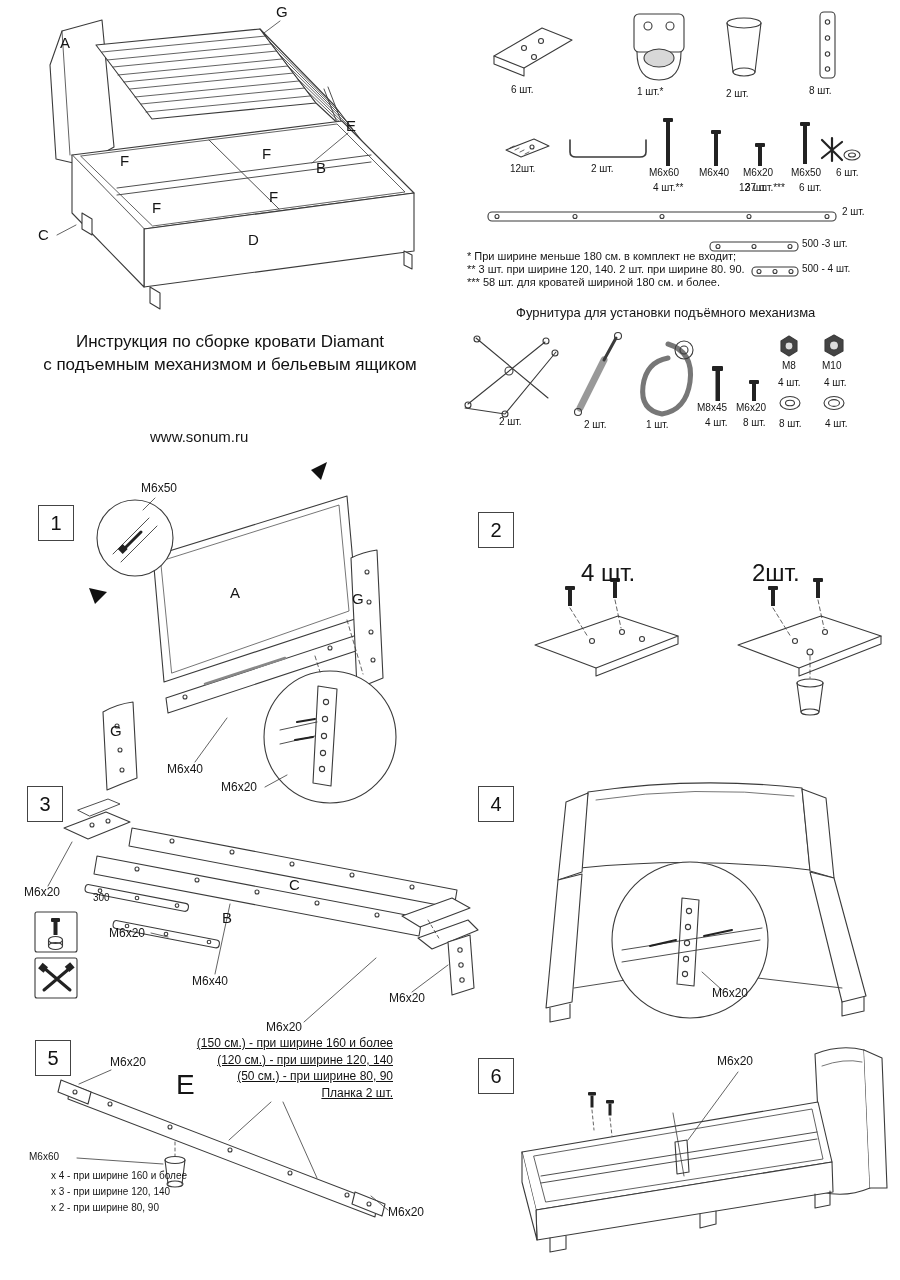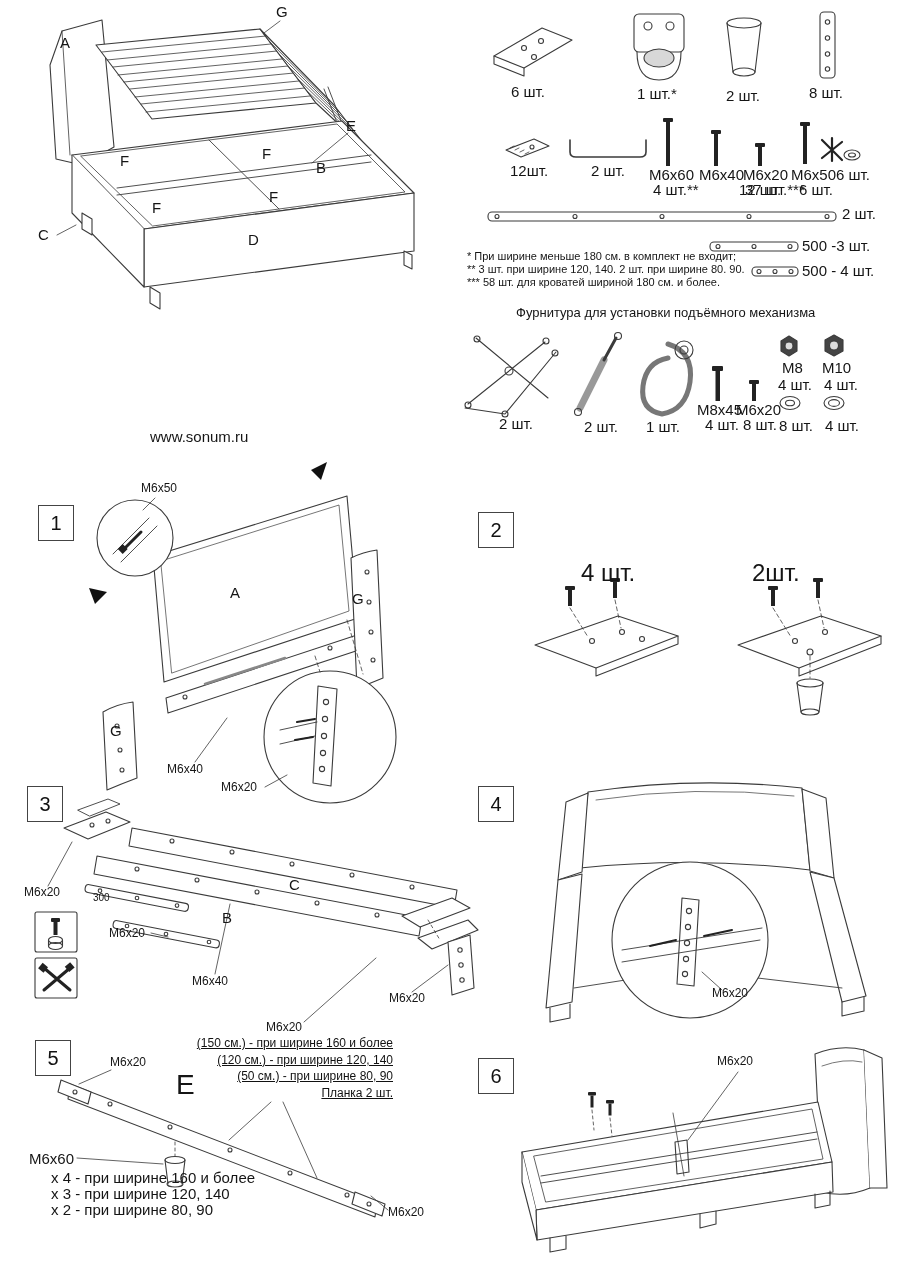--- a/index.html
+++ b/index.html
@@ -1,20 +1,20 @@
 <!DOCTYPE html>
 <html><head>
 <meta charset="utf-8">
 <style>
   html,body{margin:0;padding:0;background:#fff;}
   #page{position:relative;width:900px;height:1280px;background:#fff;overflow:hidden;
         font-family:"Liberation Sans","DejaVu Sans",sans-serif;color:#111;}
   .lbl{position:absolute;white-space:nowrap;color:#151515;line-height:1.1;}
   .s10{font-size:10px;} .s11{font-size:11px;} .s115{font-size:11.5px;}
-  .s12{font-size:12px;} .s125{font-size:15px;} .s13{font-size:13px;}
+  .s12{font-size:12px;} .s125{font-size:10px;} .s13{font-size:13px;}
   .s15{font-size:15px;} .s17{font-size:17px;}
   .s24{font-size:24px;} .s28{font-size:28px;}
   .stepbox{position:absolute;width:34px;height:34px;border:1.6px solid #444;
            display:flex;align-items:center;justify-content:center;font-size:20px;background:#fff;}
   .titleblk{position:absolute;left:40px;top:331px;width:380px;text-align:center;line-height:1.35;}
   .noteR{position:absolute;left:160px;width:233px;text-align:right;font-size:12px;text-decoration:underline;}
   svg{position:absolute;left:0;top:0;}
 </style>
 </head>
 <body>
@@ -332,20 +332,24 @@
 <span class="lbl s15" style="left:60px;top:35px">A</span>
 <span class="lbl s15" style="left:346px;top:118px">E</span>
 <span class="lbl s15" style="left:120px;top:153px">F</span>
 <span class="lbl s15" style="left:262px;top:146px">F</span>
 <span class="lbl s15" style="left:316px;top:160px">B</span>
 <span class="lbl s15" style="left:152px;top:200px">F</span>
 <span class="lbl s15" style="left:269px;top:189px">F</span>
 <span class="lbl s15" style="left:38px;top:227px">C</span>
 <span class="lbl s15" style="left:248px;top:232px">D</span>
 
+<div class="titleblk">
+  <div class="s17">Инструкция по сборке кровати Diamant</div>
+  <div class="s17">с подъемным механизмом и бельевым ящиком</div>
+</div>
 <span class="lbl s15" style="left:150px;top:429px">www.sonum.ru</span>
 
 <span class="lbl s125" style="left:511px;top:84px">6 шт.</span>
 <span class="lbl s125" style="left:637px;top:86px">1 шт.*</span>
 <span class="lbl s125" style="left:726px;top:88px">2 шт.</span>
 <span class="lbl s125" style="left:809px;top:85px">8 шт.</span>
 <span class="lbl s125" style="left:510px;top:163px">12шт.</span>
 <span class="lbl s125" style="left:591px;top:163px">2 шт.</span>
 <span class="lbl s125" style="left:649px;top:167px">М6х60</span>
 <span class="lbl s125" style="left:653px;top:182px">4 шт.**</span>

